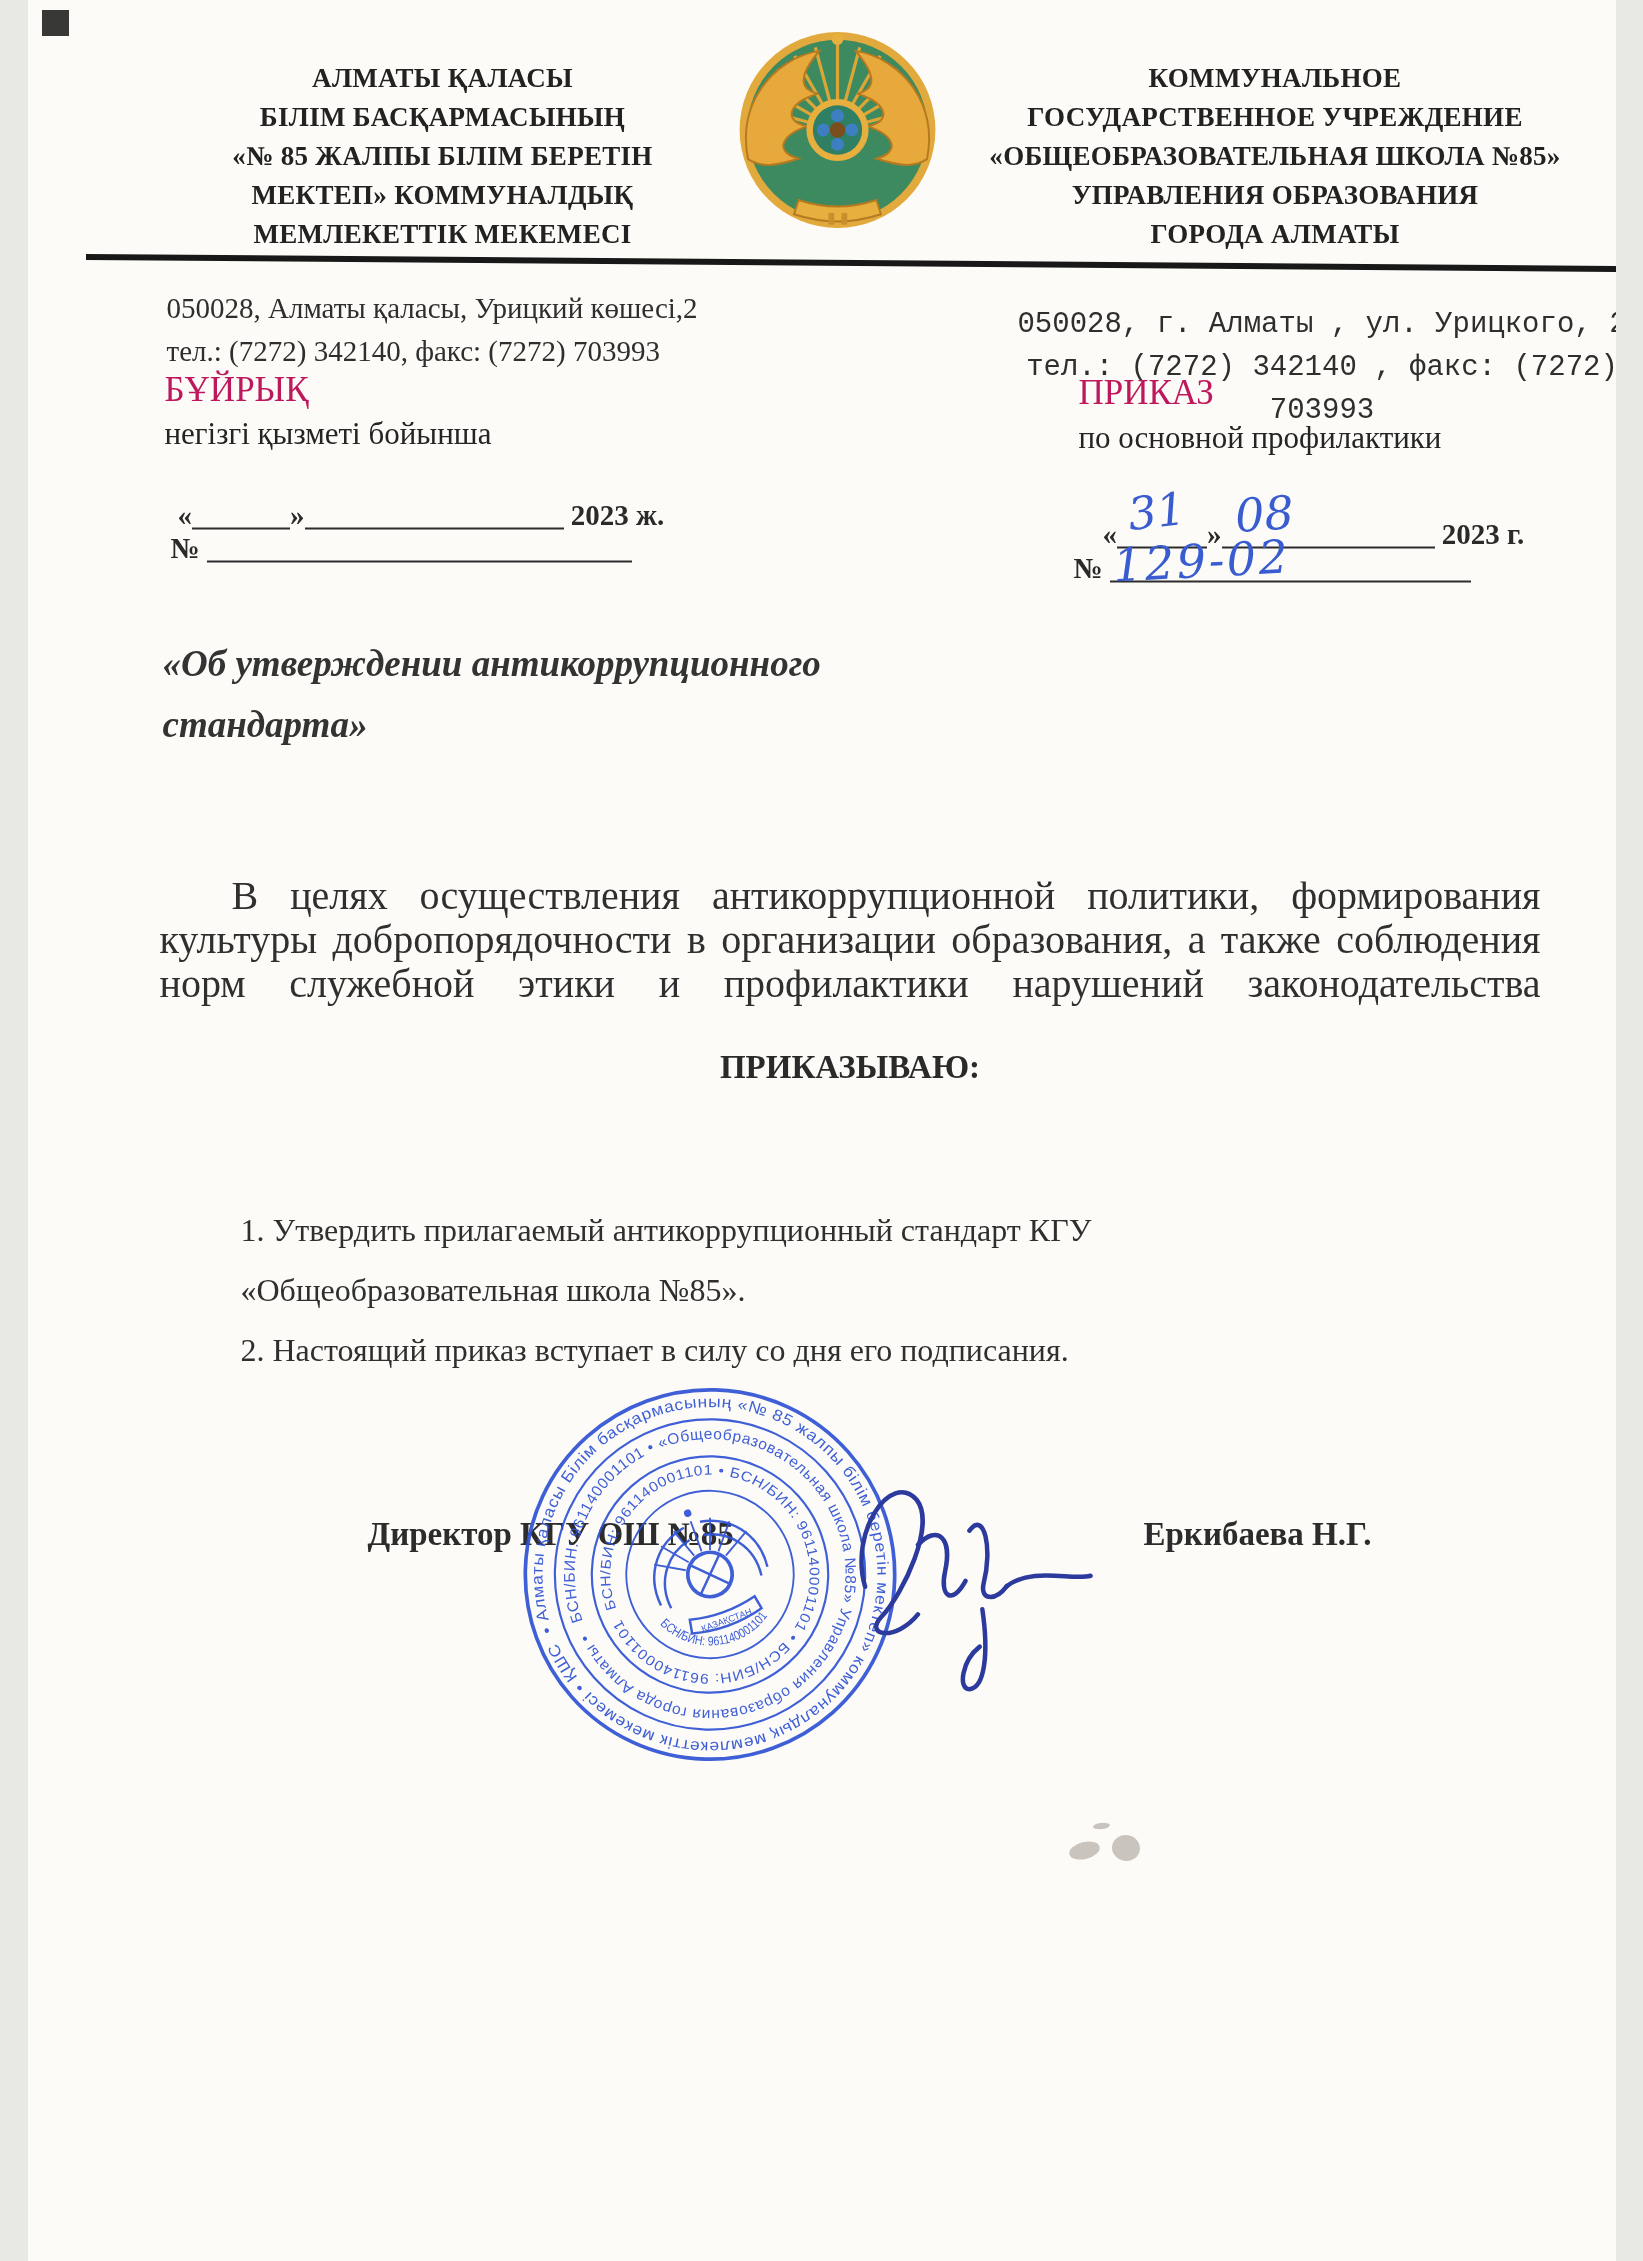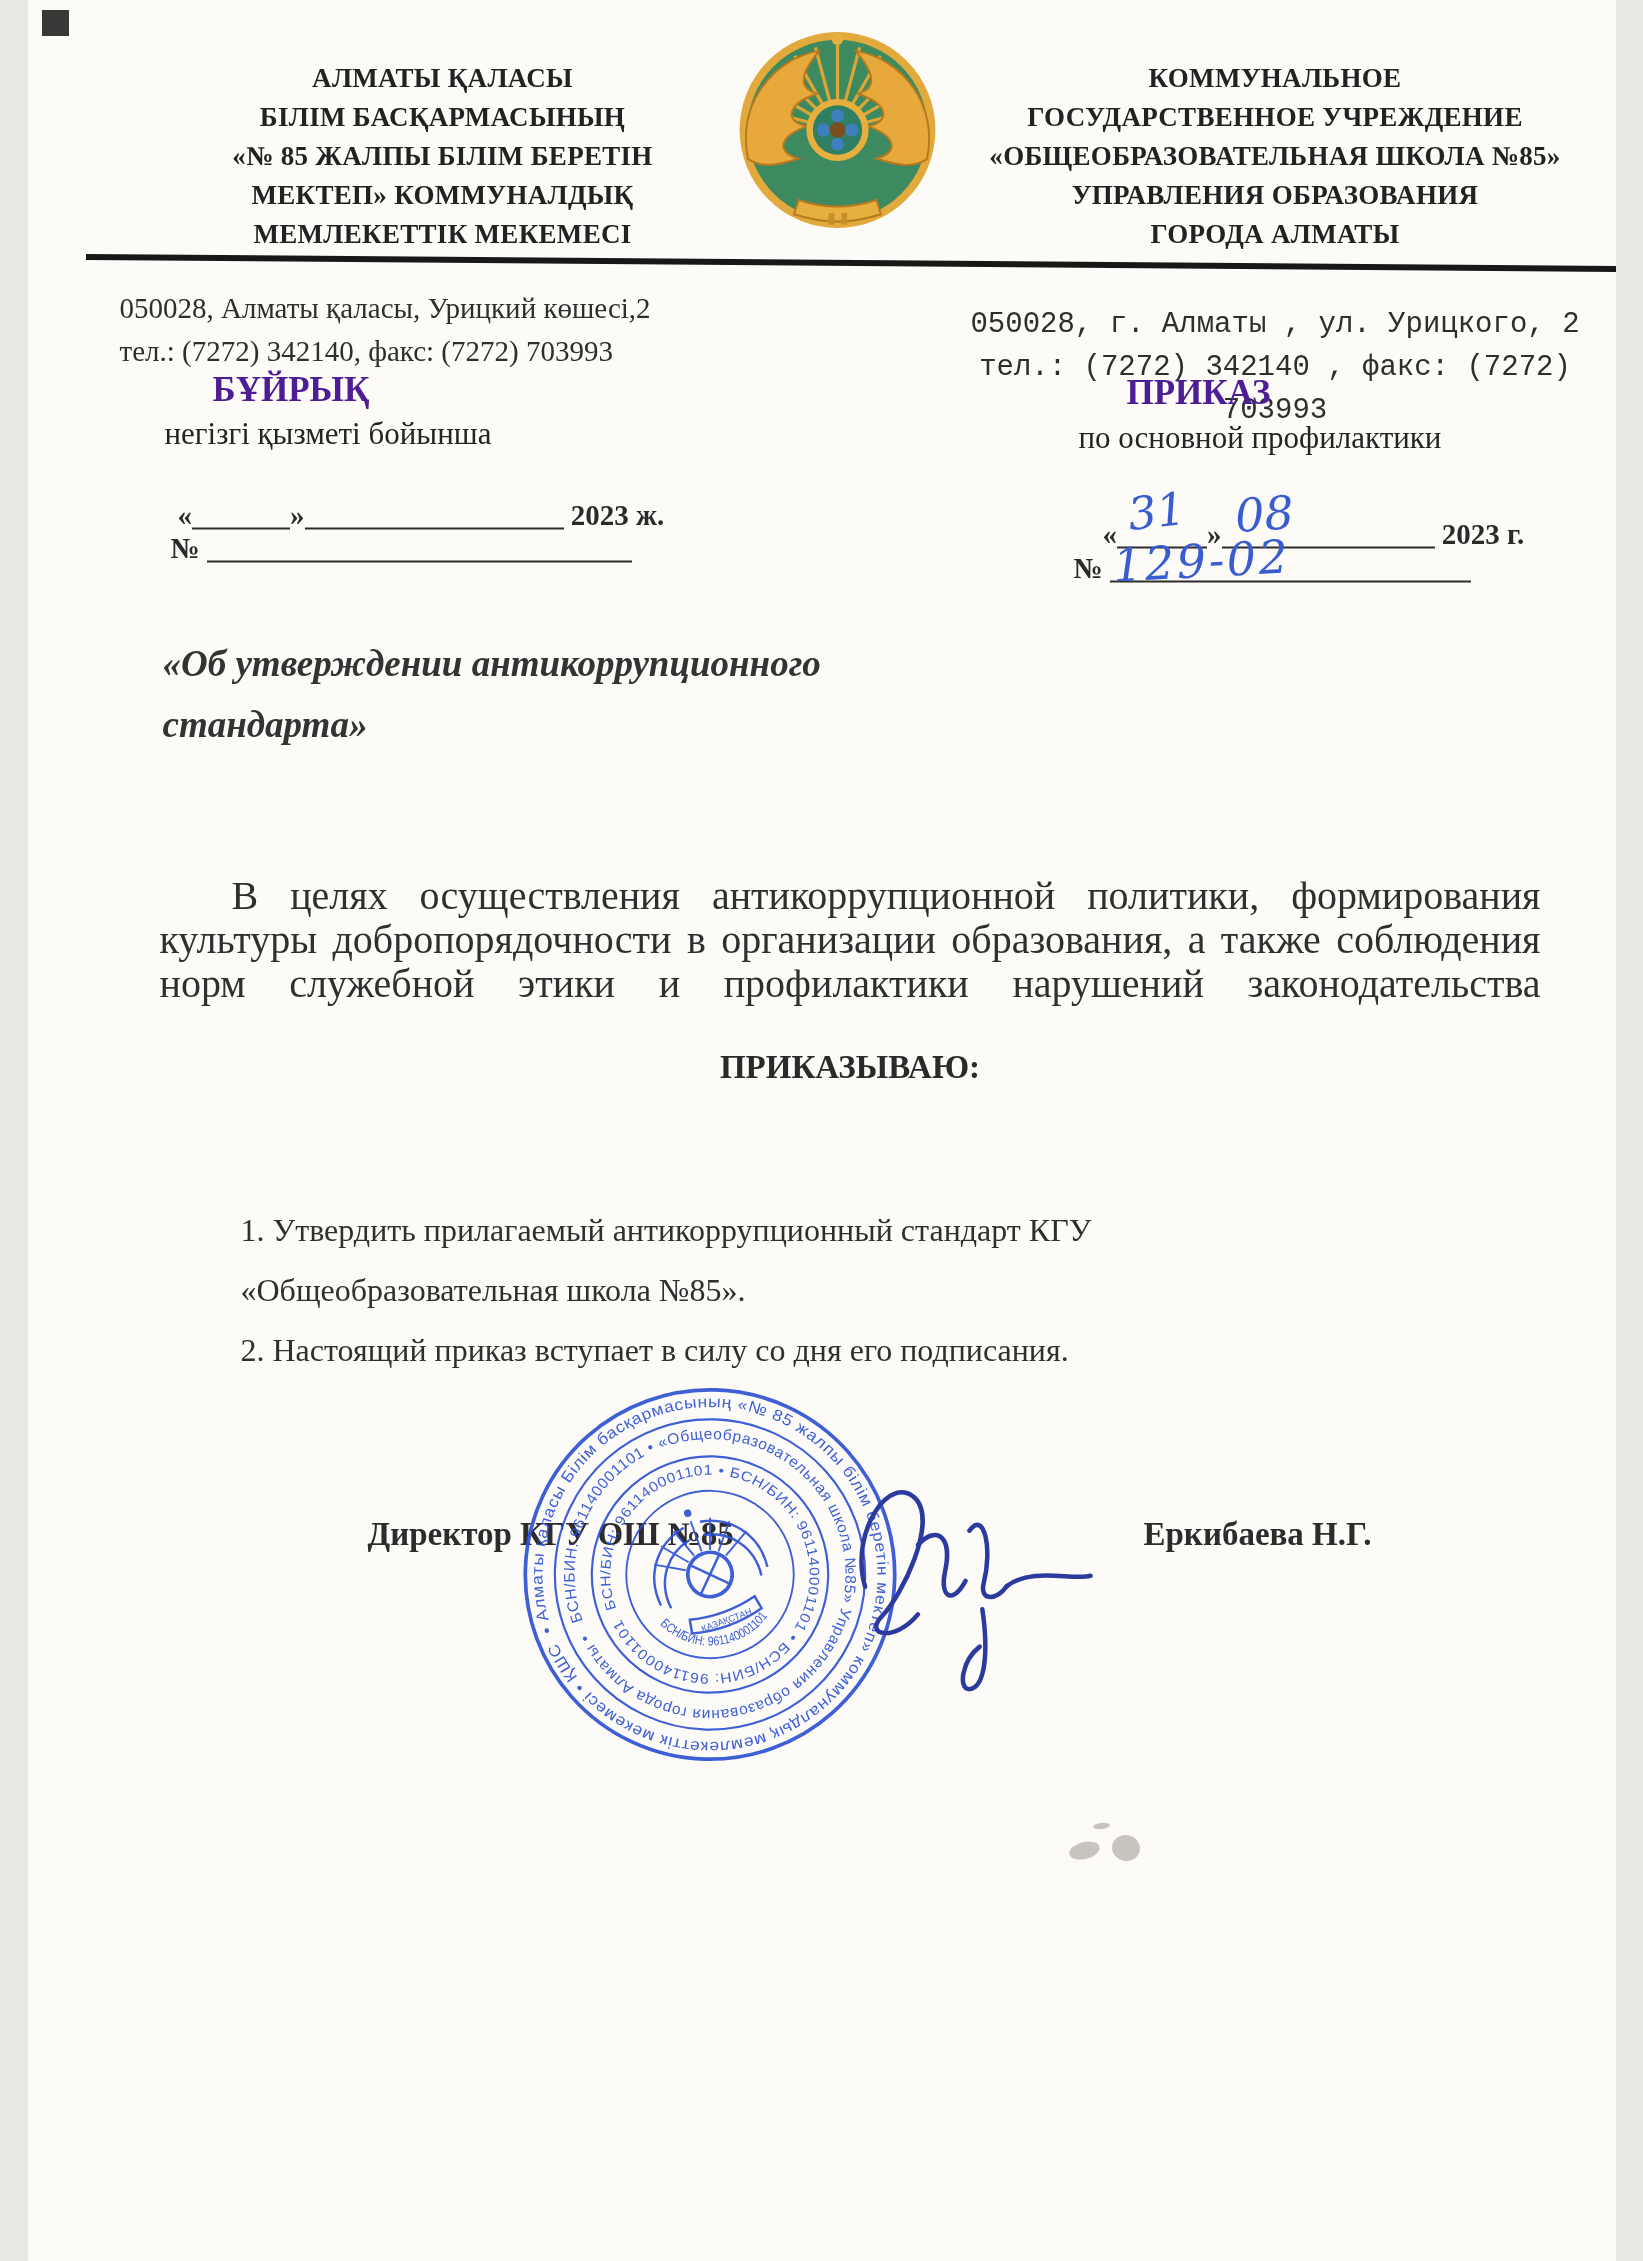--- a/index.html
+++ b/index.html
@@ -12,25 +12,25 @@
   
   .corner-mark{left:14px;top:10.3px;width:27px;height:26px;background:#1d1d1d;opacity:.88;}
   
   .org{font-weight:bold;font-size:27px;line-height:39px;text-align:center;color:#222;letter-spacing:0.3px;}
   .org-kk{left:141px;top:59px;width:548px;}
   .org-ru{left:922px;top:59px;width:651px;}
   .emblem-box{left:709px;top:28px;width:201px;height:204px;}
   
   .rule{left:58px;top:254px;width:1575px;height:5.8px;background:#181818;transform:rotate(.45deg);transform-origin:left center;}
   
-  .addr{font-size:29px;line-height:43px;color:#2e2e2e;}
+  .addr{font-size:29px;line-height:43px;color:#2e2e2e;margin-left:47px;}
   .addr-kk{left:92px;top:287px;width:638px;text-align:left;}
   .addr-ru{left:922px;top:303px;width:651px;text-align:center;font-family:Liberation Mono, monospace;}
   
-  .ord-title{font-size:35px;font-weight:bold;color:#4c1d95;margin-left:48px;}
+  .ord-title{font-size:35px;font-weight:normal;color:#be185d;}
   .ord-sub{font-size:31px;font-weight:normal;color:#242424;}
   .kk-title{left:137px;top:370px;}
   .kk-sub{left:137px;top:416px;}
   .ru-title{left:1051px;top:373px;}
   .ru-sub{left:1051px;top:420px;}
   
   .row{font-size:29px;font-weight:bold;color:#2a2a2a;white-space:nowrap;}
   .date-kk{left:150px;top:494px;}
   .num-kk{left:143px;top:527px;}
   .date-ru{left:1075px;top:513px;}

